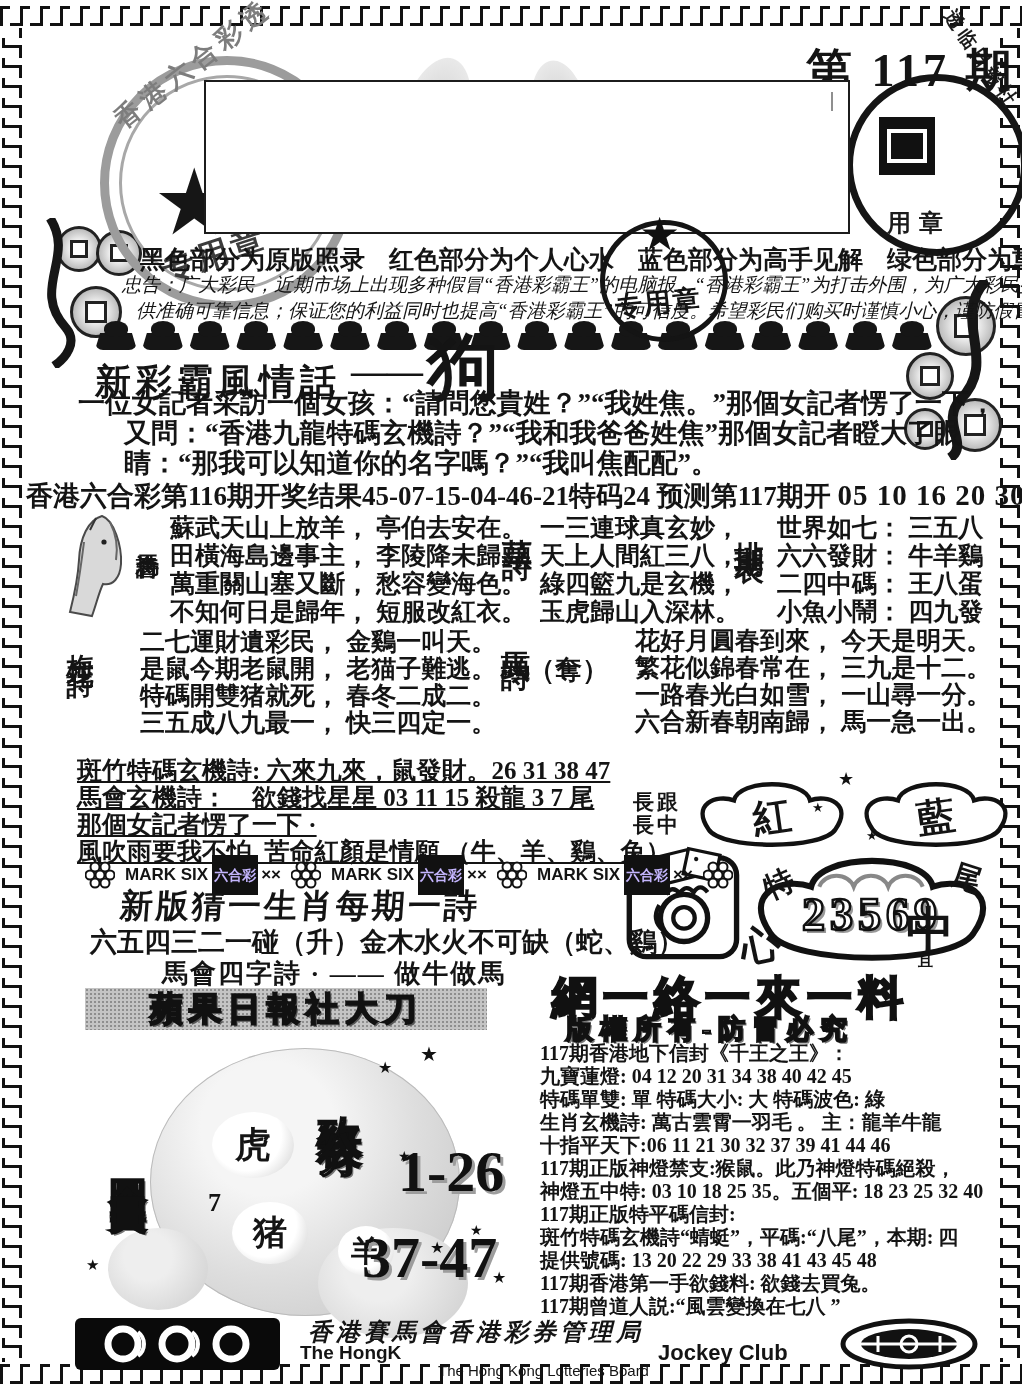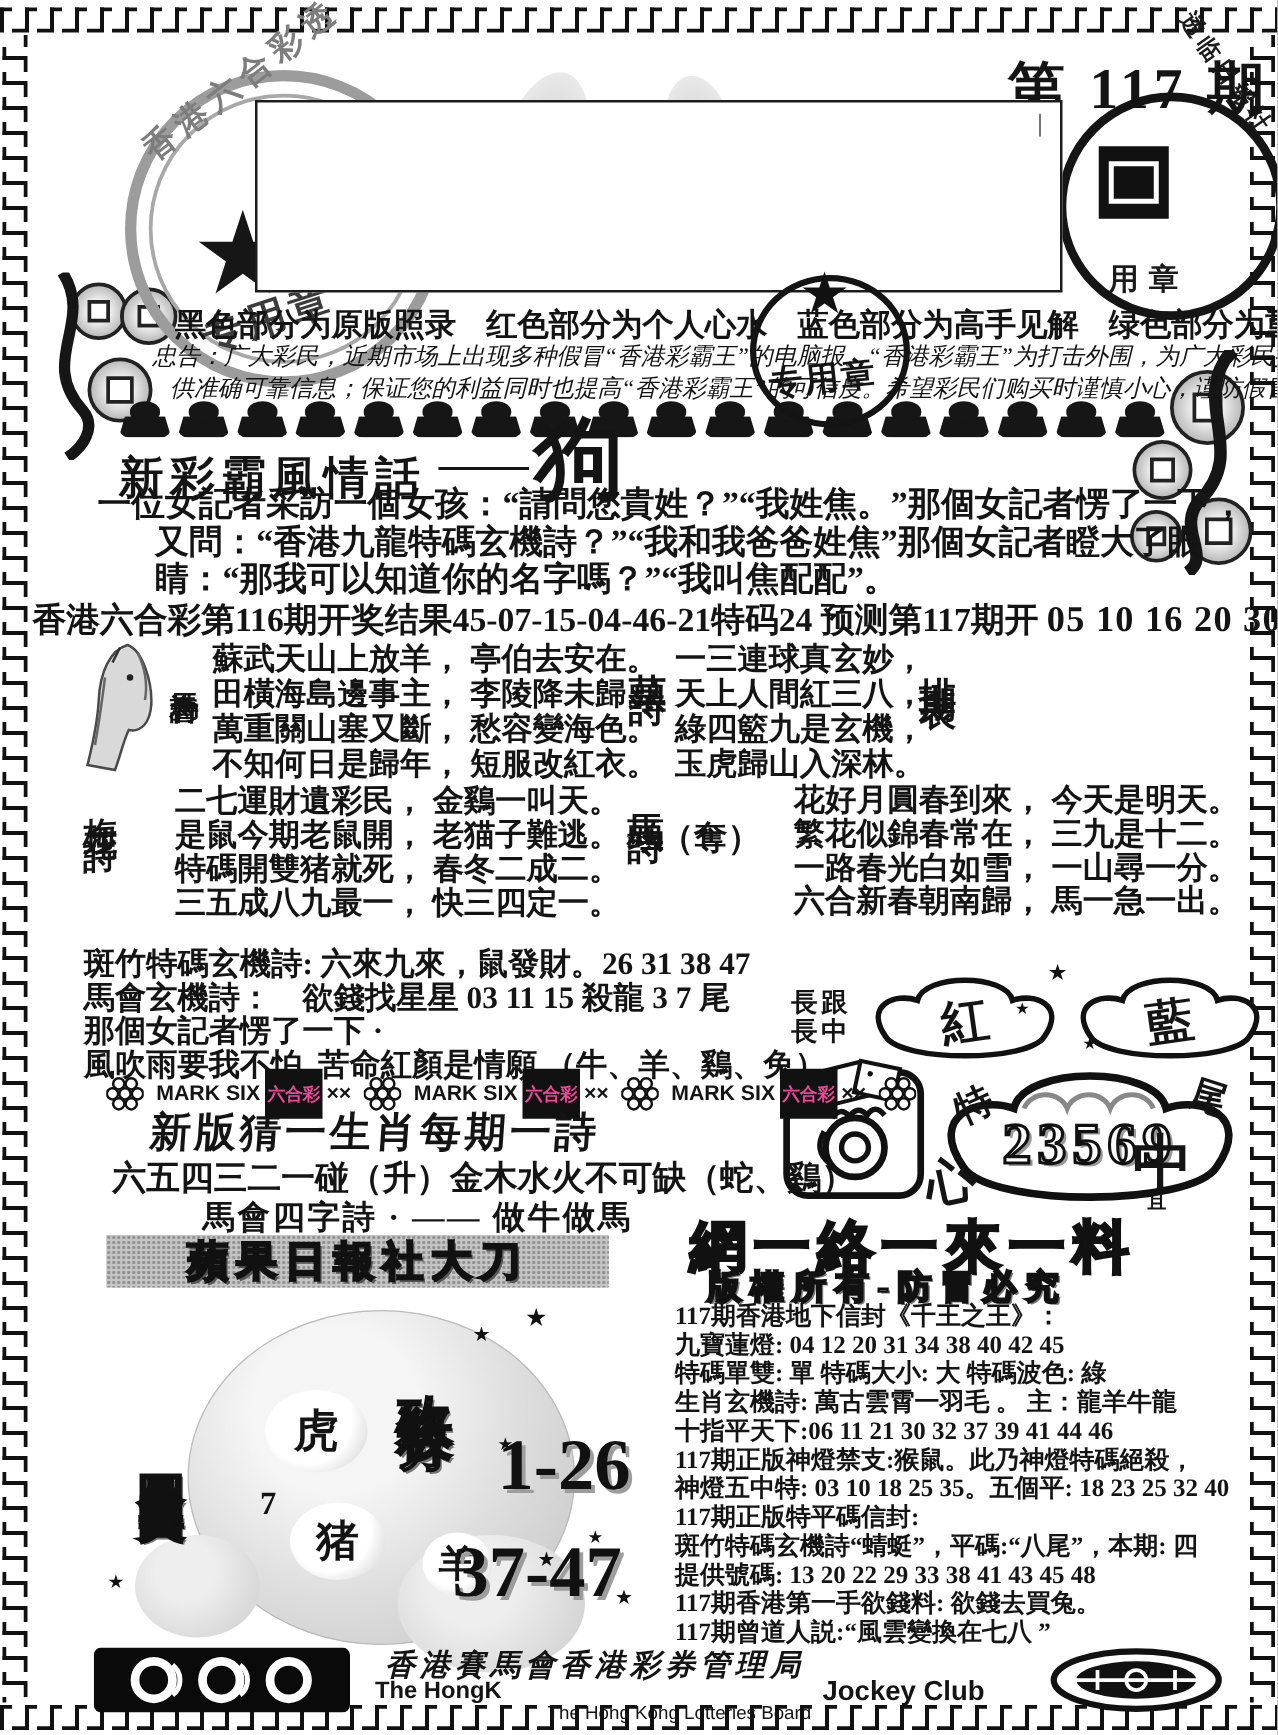--- a/index.html
+++ b/index.html
@@ -61,25 +61,25 @@
   .title-row .z{font-size:72px;font-weight:bold;line-height:0.85;margin-top:-4px;}
   .story{left:78px;top:388px;width:930px;font-size:27px;font-weight:bold;line-height:30px;white-space:nowrap;}
   .story div:nth-child(2),.story div:nth-child(3){padding-left:46px;}
   .results{left:26px;top:478px;width:980px;font-size:27px;font-weight:bold;white-space:nowrap;}
   .results .pred{font-size:29px;letter-spacing:1px;}
   
   .pline{white-space:nowrap;}
   .poem{font-size:25px;font-weight:bold;line-height:28px;}
   .vlabel{font-size:30px;font-weight:bold;letter-spacing:6px;}
   .horse-svg{left:66px;top:512px;}
-  .mystic{left:67px;font-size:25px;font-weight:bold;white-space:nowrap;}
+  .mystic{left:77px;font-size:25px;font-weight:bold;white-space:nowrap;text-decoration:underline;}
   
   .ms-row{left:85px;top:860px;display:flex;align-items:center;gap:10px;}
   .ms-text{font-size:17px;font-weight:bold;white-space:nowrap;}
-  .ms-cn{background:#111;color:#ec4899;font-size:14px;padding:12px 2px;margin-left:4px;}
+  .ms-cn{background:#111;color:#c4b5fd;font-size:14px;padding:12px 2px;margin-left:4px;}
   .ms-xx{font-weight:bold;margin-left:3px;}
   .guess-title{left:120px;top:884px;font-size:33px;font-weight:bold;letter-spacing:3px;transform:skewX(-4deg);}
   .guess-line{left:90px;top:924px;font-size:27px;font-weight:bold;white-space:nowrap;}
   .four-word{left:162px;top:956px;font-size:26px;font-weight:bold;letter-spacing:2px;}
   
   .follow{left:633px;top:791px;display:grid;grid-template-columns:24px 24px;font-size:21px;font-weight:bold;line-height:23px;}
   .ingot-outline{position:absolute;}
   .ingot-outline .ch{position:absolute;left:0;right:0;top:26px;text-align:center;font-size:38px;font-weight:bold;transform:rotate(-8deg);}
   .big-ingot .num{position:absolute;left:0;right:0;top:52px;text-align:center;font-size:46px;letter-spacing:5px;
       color:#fff;-webkit-text-stroke:2.5px #111;text-shadow:3px 3px 0 #999;font-weight:bold;}
@@ -224,20 +224,26 @@
     <div class="pline">不知何日是歸年， 短服改紅衣。</div>
   </div>
   <div class="abs vert vlabel" style="left:496px;top:514px;height:118px;">草頭詩</div>
   <div class="abs poem" style="left:540px;top:514px;">
     <div class="pline">一三連球真玄妙，</div>
     <div class="pline">天上人間紅三八，</div>
     <div class="pline">綠四籃九是玄機，</div>
     <div class="pline">玉虎歸山入深林。</div>
   </div>
   <div class="abs vert vlabel" style="left:728px;top:517px;height:112px;">排期表</div>
+  <div class="abs poem" style="left:777px;top:514px;">
+    <div class="pline">世界如七： 三五八</div>
+    <div class="pline">六六發財： 牛羊鷄</div>
+    <div class="pline">二四中碼： 王八蛋</div>
+    <div class="pline">小魚小鬧： 四九發</div>
+  </div>
 
   <div class="abs vert" style="left:62px;top:632px;font-size:27px;font-weight:bold;letter-spacing:8px;transform:skewY(-3deg);">梅花詩</div>
   <div class="abs poem" style="left:140px;top:628px;line-height:27px;">
     <div class="pline">二七運財遺彩民， 金鷄一叫天。</div>
     <div class="pline">是鼠今期老鼠開， 老猫子難逃。</div>
     <div class="pline">特碼開雙猪就死， 春冬二成二。</div>
     <div class="pline">三五成八九最一， 快三四定一。</div>
   </div>
   <div class="abs vert" style="left:496px;top:628px;font-size:29px;font-weight:bold;letter-spacing:5px;">馬頭詩</div>
   <div class="abs" style="left:528px;top:652px;font-size:27px;font-weight:bold;">（奪）</div>

